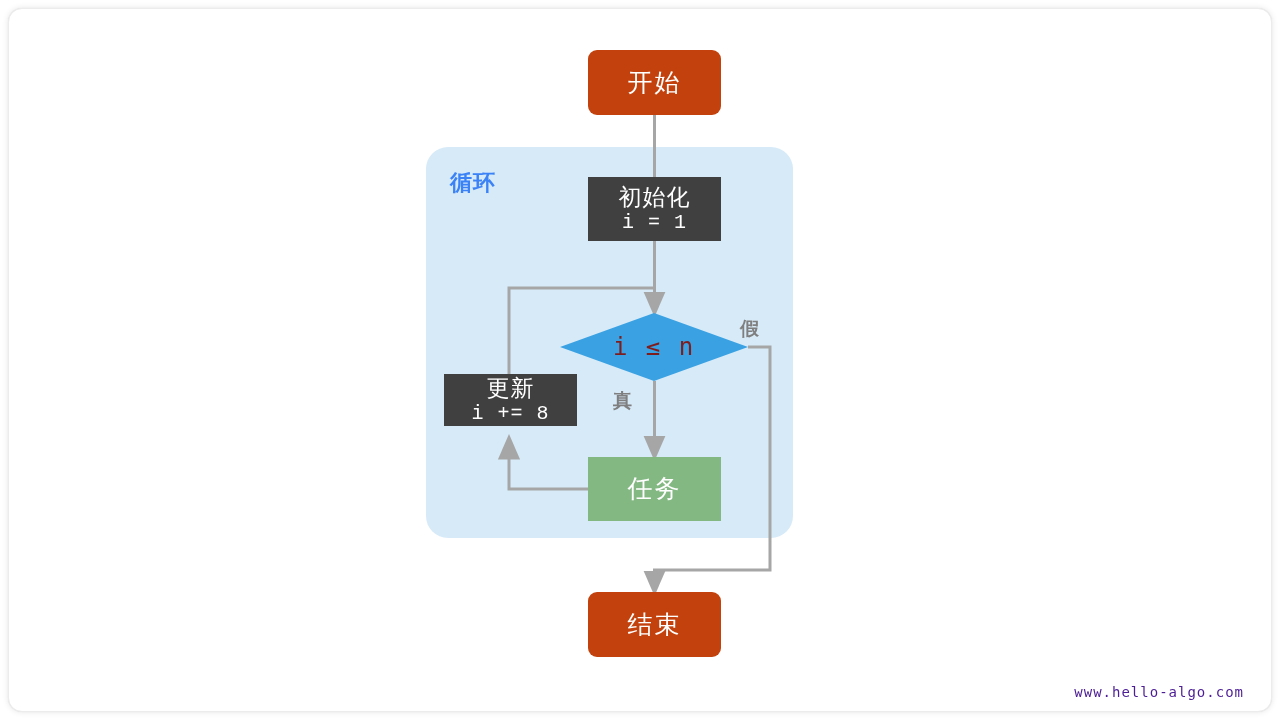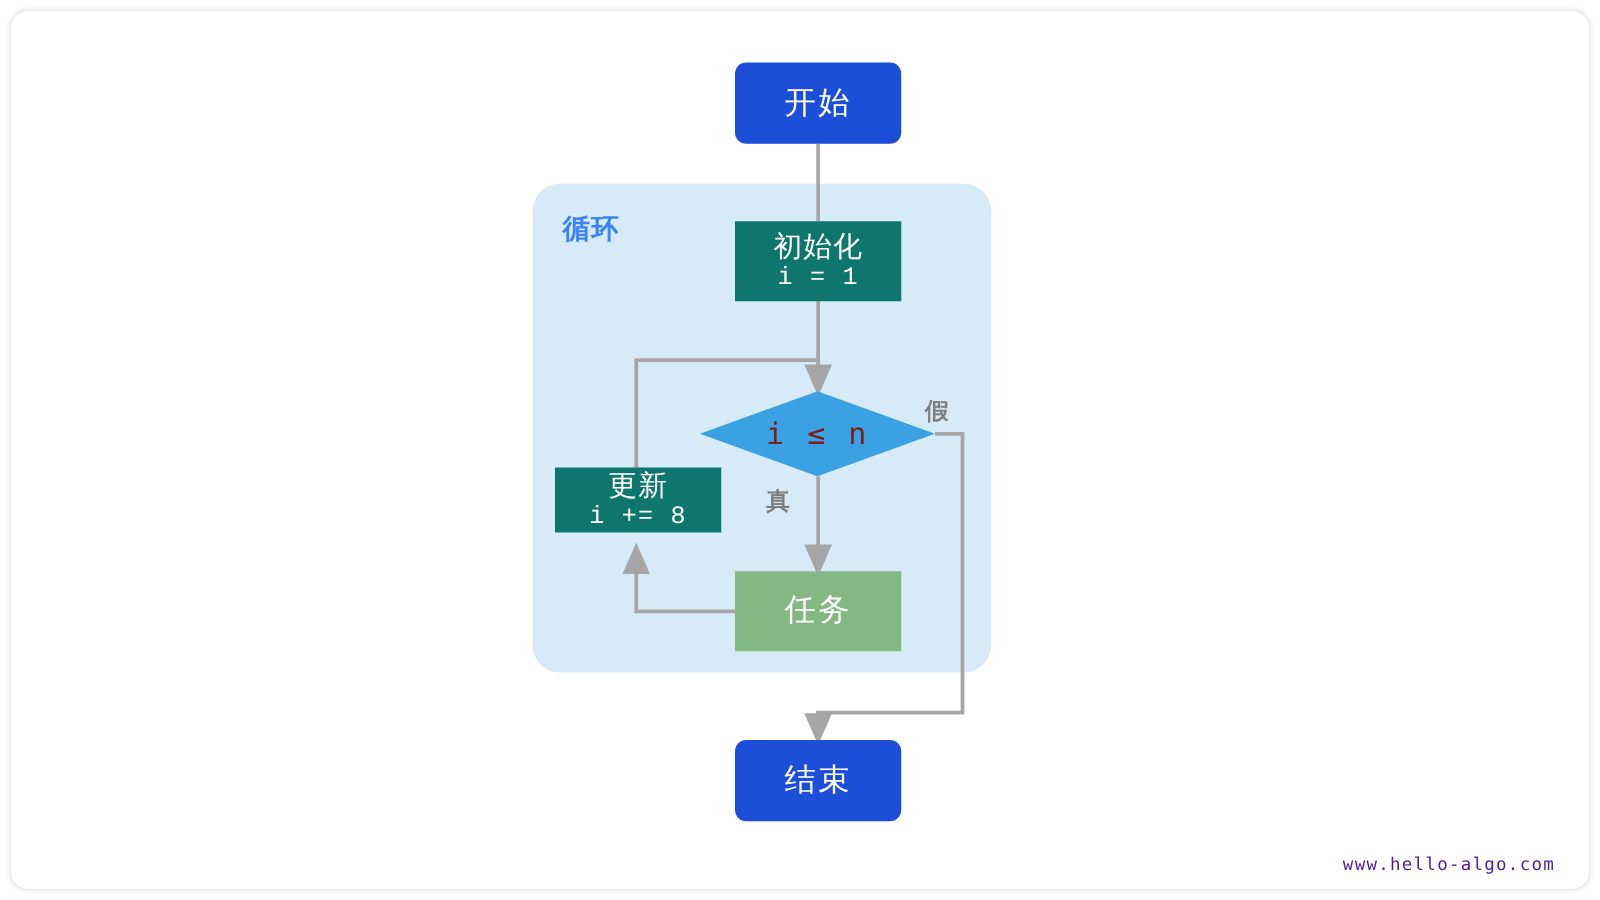--- a/index.html
+++ b/index.html
@@ -67,27 +67,27 @@
     display: flex;
     flex-direction: column;
     align-items: center;
     justify-content: center;
     color: #ffffff;
     text-align: center;
     box-sizing: border-box;
     line-height: 1.18;
   }
   .terminal {
-    background: #1d4ed8;
+    background: #c2410c;
     border-radius: 9px;
     font-size: 25px;
     letter-spacing: 2px;
   }
   .process-blue {
-    background: #0f766e;
+    background: #404040;
     font-size: 23px;
   }
   .process-green {
     background: #84b883;
     font-size: 25px;
     letter-spacing: 2px;
   }
   .mono-line {
     font-family: Liberation Mono, monospace;
     font-size: 20px;

